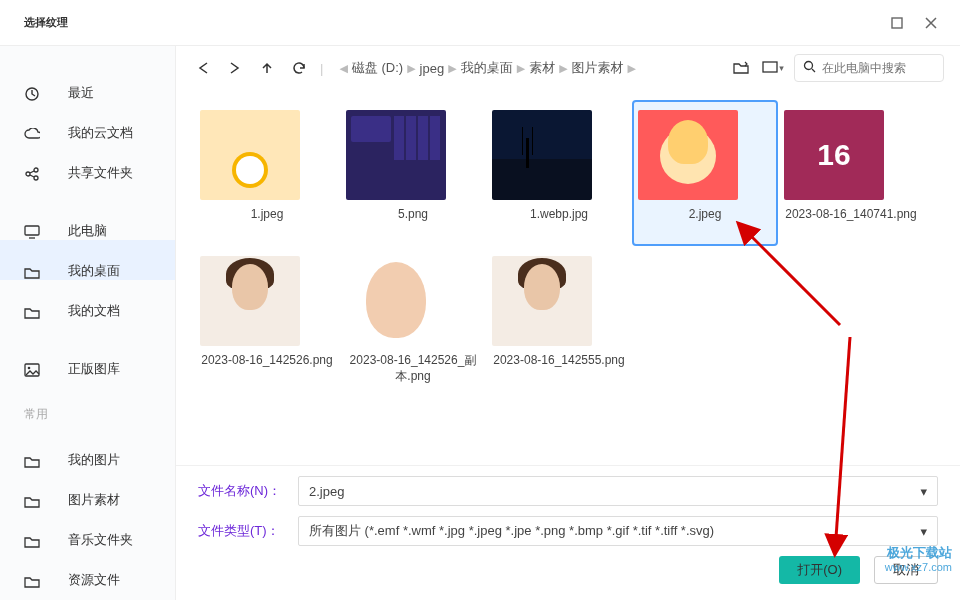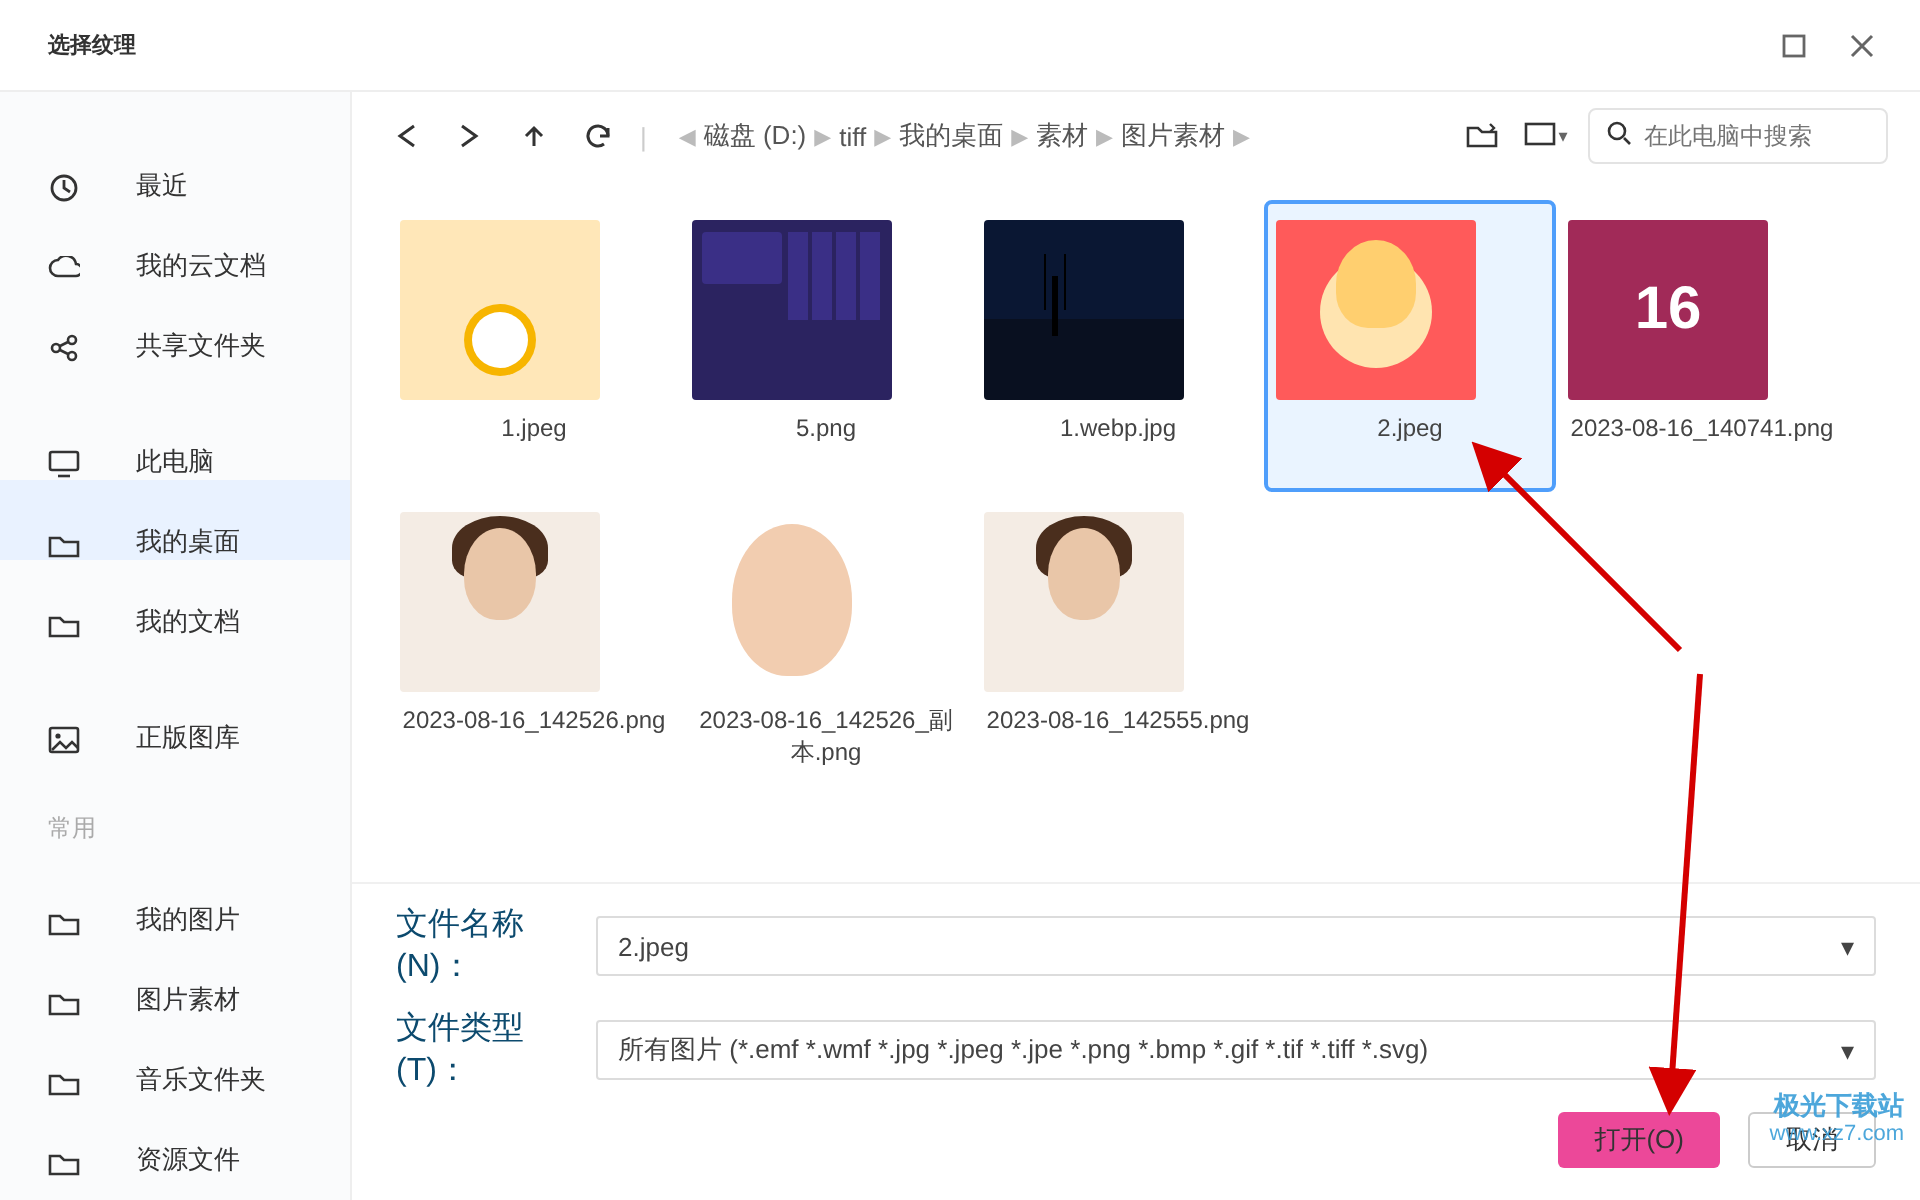--- a/index.html
+++ b/index.html
@@ -27,27 +27,27 @@
 .search{width:150px;height:28px;border:1px solid #e3e3e3;border-radius:4px;display:flex;align-items:center;padding:0 8px;gap:6px}
 .search input{border:none;outline:none;width:100%;font-size:12px;color:#555;background:transparent}
 .files{flex:1;overflow:auto;padding:10px 6px 10px 18px}
 .grid{display:flex;flex-wrap:wrap;gap:0}
 .file{width:146px;padding:8px 4px 4px;display:flex;flex-direction:column;cursor:pointer;border:2px solid transparent;border-radius:4px}
 .file.selected{border:2px solid #4f9efb;background:#eaf4ff}
 .thumb{width:100px;height:90px;display:flex;align-items:center;justify-content:center;overflow:hidden;border-radius:2px}
 .fname{margin-top:6px;font-size:12px;color:#444;text-align:center;line-height:1.35;max-width:140px;word-break:break-all;height:34px}
 .bottom{padding:10px 22px 16px 22px;border-top:1px solid #f0f0f0}
 .row{display:flex;align-items:center;margin-bottom:10px;gap:14px}
-.lbl{width:86px;color:#0c4a6e;font-size:16px}
+.lbl{width:86px;color:#6d28d9;font-size:13px}
 .field{flex:1;height:30px;border:1px solid #dcdcdc;border-radius:2px;display:flex;align-items:center;padding:0 10px;justify-content:space-between;background:#fff}
 .field span{color:#444;font-size:13px;white-space:nowrap;overflow:hidden;text-overflow:ellipsis}
 .dropic{color:#999;font-size:11px}
 .actions{display:flex;justify-content:flex-end;gap:14px;margin-top:4px}
 .btn{height:28px;padding:0 18px;border-radius:3px;display:flex;align-items:center;font-size:13px;cursor:pointer}
-.btn.primary{background:#ec4899;color:#fff}
+.btn.primary{background:#14b8a6;color:#fff}
 .btn.secondary{background:#fff;color:#333;border:1px solid #ccc}
 
 .t1{background:#ffe7b8;position:relative}
 .t1::after{content:"";position:absolute;left:36px;top:46px;width:28px;height:28px;border-radius:50%;background:#fff;box-shadow:0 0 0 4px #f7b500}
 .t2{background:#2b2360;position:relative}
 .t2::before{content:"";position:absolute;left:5px;top:6px;width:40px;height:26px;background:#3a2f86;border-radius:2px}
 .t2::after{content:"";position:absolute;left:48px;top:6px;width:48px;height:44px;background:repeating-linear-gradient(90deg,#3a2f86 0 10px,#2b2360 10px 12px),repeating-linear-gradient(0deg,#3a2f86 0 10px,#2b2360 10px 12px)}
 .t3{background:linear-gradient(#0a1733 0 55%,#091020 55% 100%);position:relative}
 .t3::after{content:"";position:absolute;left:34px;top:28px;width:3px;height:30px;background:#000;box-shadow:-5px -12px 0 -1px #000,5px -12px 0 -1px #000}
 .t4{background:#ff5a5a;position:relative}
@@ -212,21 +212,21 @@
             <svg width="14" height="14">
               <path d="M12 7a5 5 0 10-2 4" fill="none" stroke="currentColor" stroke-width="1.5"></path>
               <path d="M12 3v4h-4" fill="none" stroke="currentColor" stroke-width="1.5"></path>
             </svg>
           </div>
         <span style="color:#ccc">|</span>
         <div class="crumbs">
           <span class="chev">◀</span>
           <span class="crumb">磁盘 (D:)</span>
             <span class="chev">▶</span>
-          <span class="crumb">tiff</span>
+          <span class="crumb">jpeg</span>
             <span class="chev">▶</span>
           <span class="crumb">我的桌面</span>
             <span class="chev">▶</span>
           <span class="crumb">素材</span>
             <span class="chev">▶</span>
           <span class="crumb">图片素材</span>
             <span class="chev">▶</span>
         </div>
         <div class="tbicon">
             <svg width="16" height="14">

